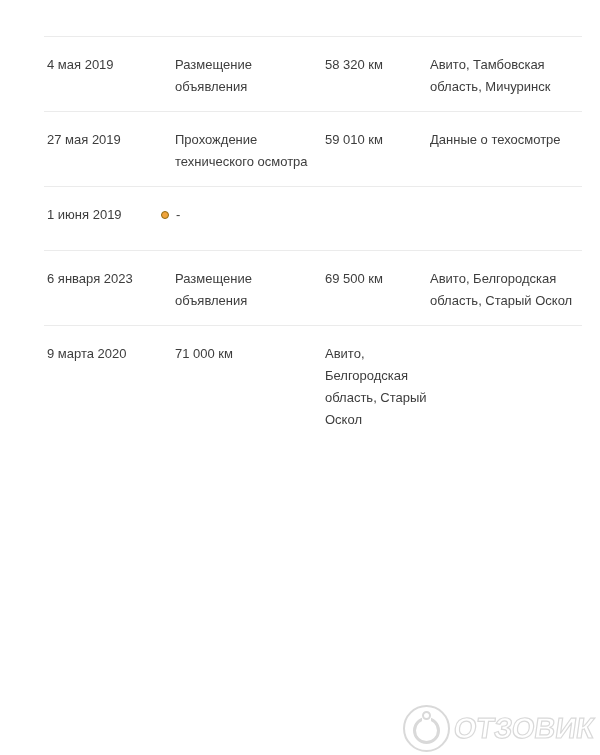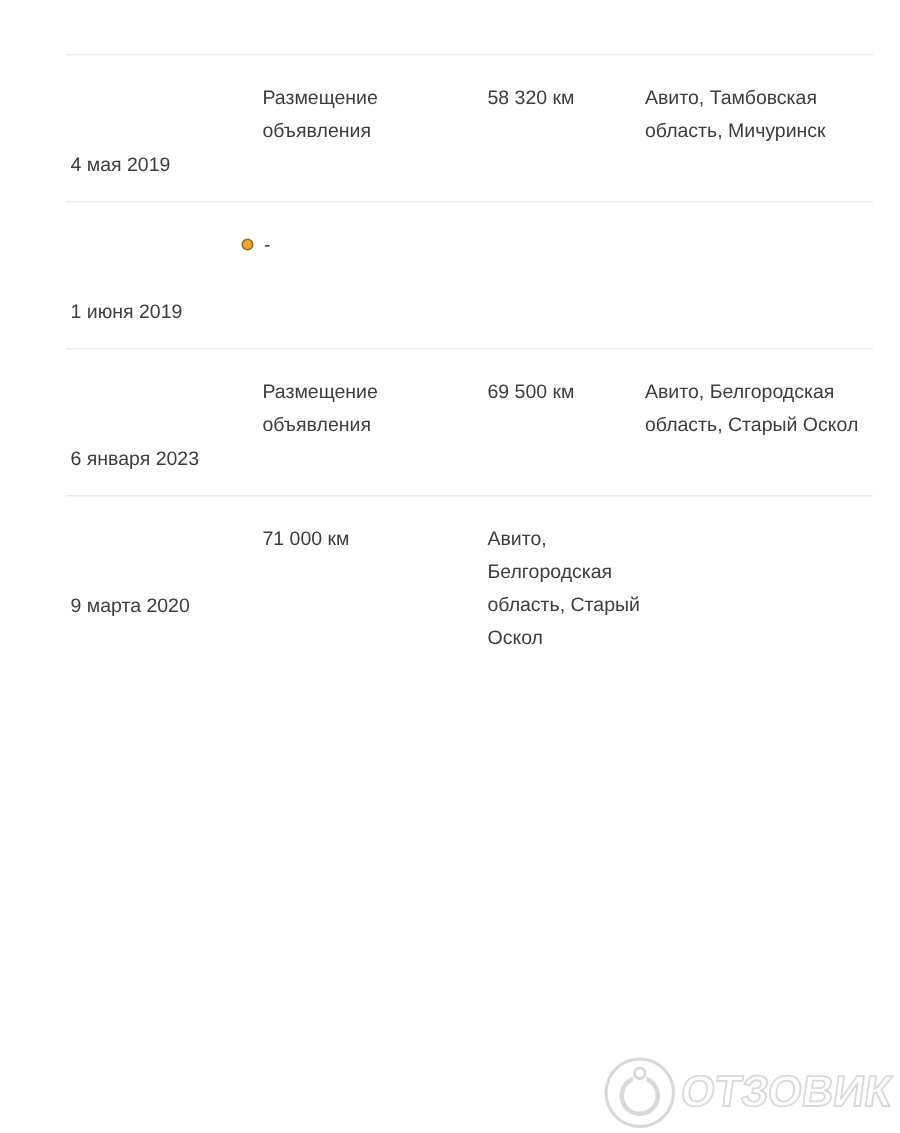--- a/index.html
+++ b/index.html
@@ -24,21 +24,21 @@
   }
   .history-row{
     display:grid;
     grid-template-columns:131px 150px 105px 152px;
     border-top:1px solid var(--divider);
     padding:17px 0 13px 0;
     min-height:64px;
     font-size:13px;
     line-height:22px;
   }
-  .cell-date{padding-left:3px;margin-top:45px;}
+  .cell-date{padding-left:3px;}
   .cell-mileage{display:flex;align-items:flex-start;}
   .mileage-flex{display:flex;align-items:center;margin-left:-14px;}
   .owner-marker{
     width:8px;height:8px;
     border-radius:50%;
     background:#f0a43c;
     border:1.5px solid #8f6a10;
     margin-right:7px;
     flex:0 0 auto;
   }
@@ -99,20 +99,26 @@
 
 <div class="history-table">
 
   <div class="history-row">
     <div class="cell-date">4 мая 2019</div>
     <div class="cell-event">Размещение объявления</div>
     <div class="cell-mileage">58 320 км</div>
     <div class="cell-source">Авито, Тамбовская область, Мичуринск</div>
   </div>
 
+  <div class="history-row">
+    <div class="cell-date">27 мая 2019</div>
+    <div class="cell-event">Прохождение технического осмотра</div>
+    <div class="cell-mileage">59 010 км</div>
+    <div class="cell-source">Данные о техосмотре</div>
+  </div>
 
   <div class="history-row">
     <div class="cell-date">1 июня 2019</div>
     <div class="cell-mileage">
       <span class="mileage-flex">
         <span class="owner-marker"></span>
         <span>-</span>
       </span>
     </div>
   </div>

